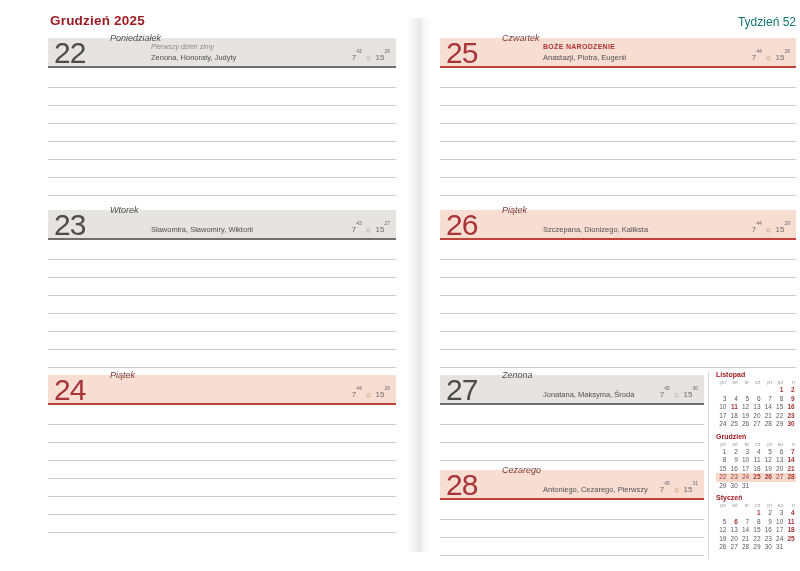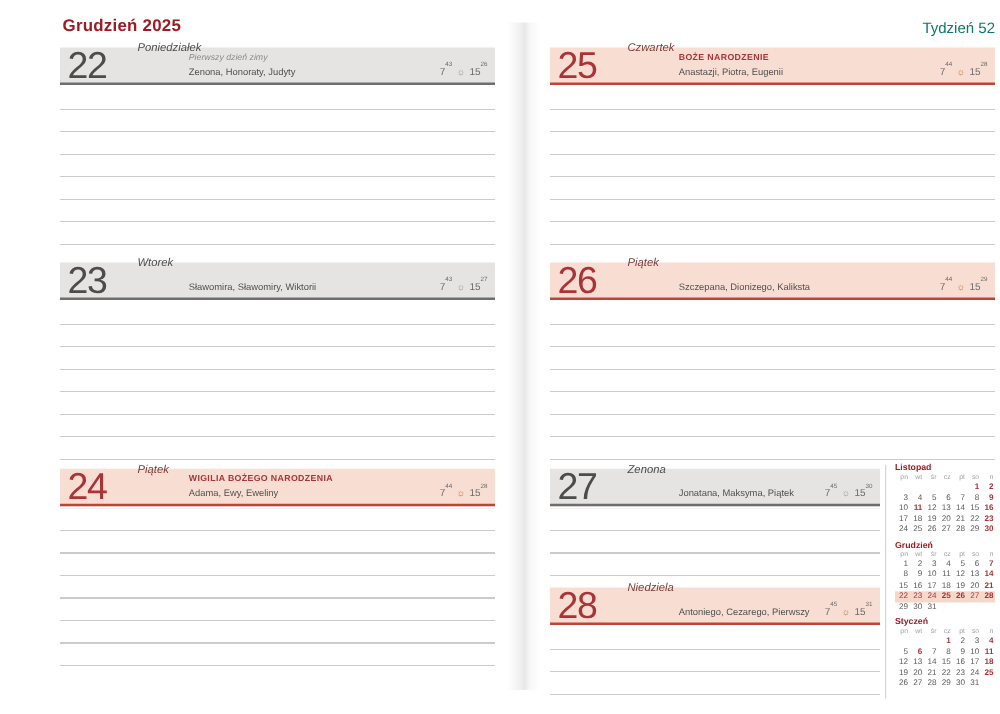--- a/index.html
+++ b/index.html
@@ -106,24 +106,20 @@
           <span>15</span><sup>27</sup>
         </div>
       </div>
       <div class="lines lines-7"></div>
     </div>
 
     <div class="day-block" style="top:375px">
       <div class="day-header pink">
         <span class="day-num">24</span>
         <span class="day-name">Piątek</span>
-        <div class="day-mid">
-          <div class="day-holiday">WIGILIA BOŻEGO NARODZENIA</div>
-          <div class="day-names">Adama, Ewy, Eweliny</div>
-        </div>
         <div class="day-sun">
           <span>7</span><sup>44</sup>
           <span class="sun-icon">☼</span>
           <span>15</span><sup>28</sup>
         </div>
       </div>
       <div class="lines lines-7"></div>
     </div>
   </div>
 
@@ -163,35 +159,35 @@
         </div>
       </div>
       <div class="lines lines-7"></div>
     </div>
 
     <div class="day-block narrow" style="top:375px">
       <div class="day-header gray">
         <span class="day-num">27</span>
         <span class="day-name">Zenona</span>
         <div class="day-mid">
-          <div class="day-names">Jonatana, Maksyma, Piątek</div>
+          <div class="day-names">Jonatana, Maksyma, Środa</div>
         </div>
         <div class="day-sun">
           <span>7</span><sup>45</sup>
           <span class="sun-icon">☼</span>
           <span>15</span><sup>30</sup>
         </div>
       </div>
       <div class="lines lines-3"></div>
     </div>
 
     <div class="day-block narrow" style="top:470px">
       <div class="day-header pink">
         <span class="day-num">28</span>
-        <span class="day-name">Niedziela</span>
+        <span class="day-name">Cezarego</span>
         <div class="day-mid">
           <div class="day-names">Antoniego, Cezarego, Pierwszy</div>
         </div>
         <div class="day-sun">
           <span>7</span><sup>45</sup>
           <span class="sun-icon">☼</span>
           <span>15</span><sup>31</sup>
         </div>
       </div>
       <div class="lines lines-3"></div>

